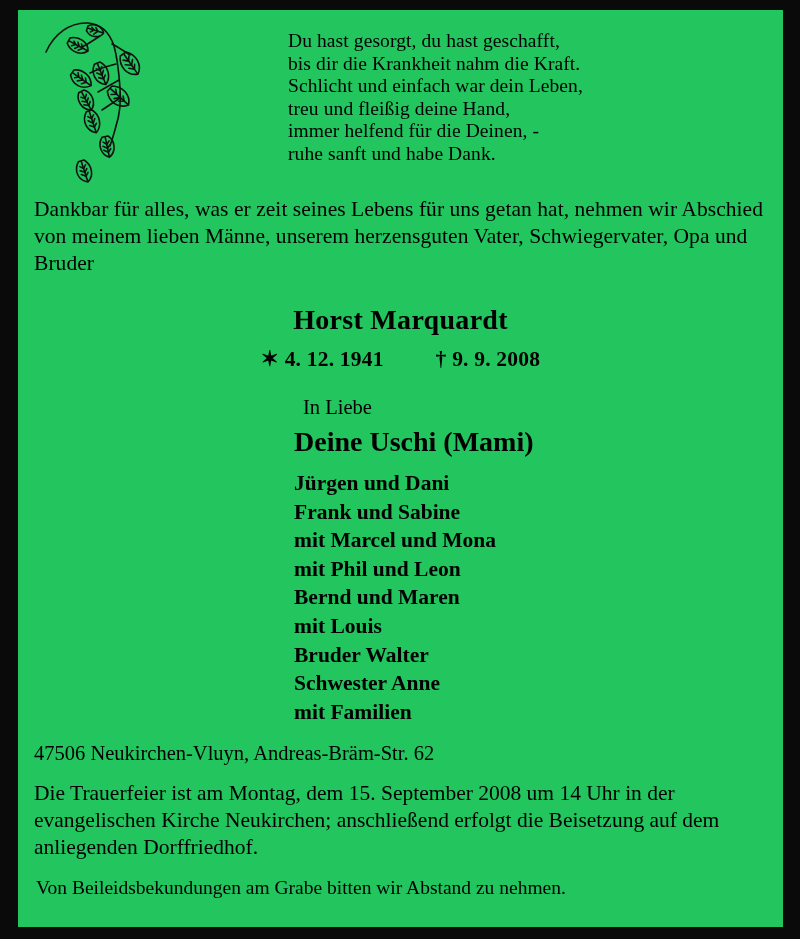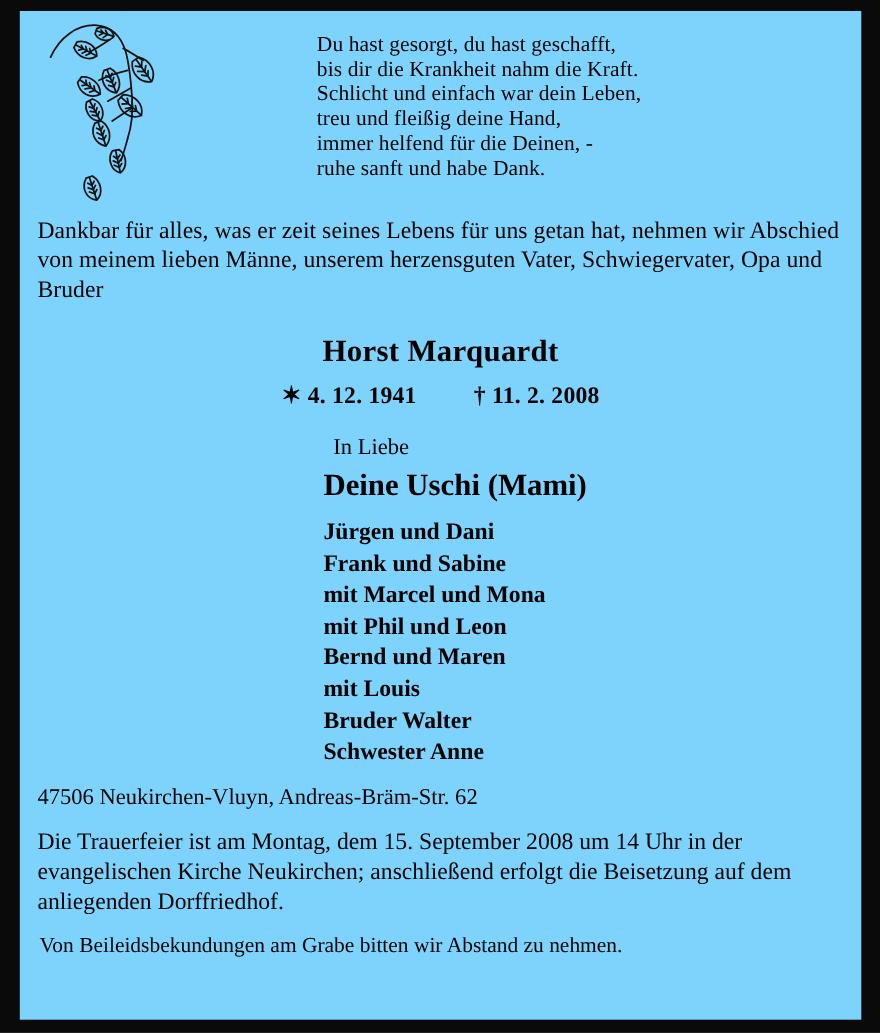--- a/index.html
+++ b/index.html
@@ -22,21 +22,21 @@
     width: 800px;
     height: 939px;
     background: #0a0a0a;
     padding: 10px 17px 12px 18px;
   }
   .notice-page {
     position: relative;
     box-sizing: border-box;
     width: 100%;
     height: 100%;
-    background: #7dd3fc;
+    background: #22c55e;
     overflow: hidden;
   }
 
   
   .top-zone {
     position: relative;
     height: 186px;
   }
   .branch-art {
     position: absolute;
@@ -230,36 +230,37 @@
 treu und fleißig deine Hand,
 immer helfend für die Deinen, -
 ruhe sanft und habe Dank.</div>
     </div>
 
     <div class="intro">Dankbar für alles, was er zeit seines Lebens für uns getan hat, nehmen wir Abschied von meinem lieben Männe, unserem herzensguten Vater, Schwiegervater, Opa und Bruder</div>
 
     <div class="name-block">
       <div class="deceased-name">Horst Marquardt</div>
       <div class="life-dates">
-        <span class="date-birth"><span class="sym">✶</span> <span>4. 12. 1941</span></span><span class="date-death"><span class="sym">†</span> <span>11. 2. 2008</span></span>
+        <span class="date-birth"><span class="sym">✶</span> <span>4. 12. 1941</span></span><span class="date-death"><span class="sym">†</span> <span>9. 9. 2008</span></span>
       </div>
     </div>
 
     <div class="mourners">
       <div class="in-love">In Liebe</div>
       <div class="primary-mourner">Deine Uschi (Mami)</div>
       <div class="mourner-list">
         <div>Jürgen und Dani</div>
         <div>Frank und Sabine</div>
         <div>mit Marcel und Mona</div>
         <div>mit Phil und Leon</div>
         <div>Bernd und Maren</div>
         <div>mit Louis</div>
         <div>Bruder Walter</div>
         <div>Schwester Anne</div>
+        <div>mit Familien</div>
       </div>
     </div>
 
     <div class="address">47506 Neukirchen-Vluyn, Andreas-Bräm-Str. 62</div>
 
     <div class="ceremony">Die Trauerfeier ist am  Montag, dem 15. September 2008 um 14 Uhr in der evangelischen Kirche Neukirchen; anschließend erfolgt die Beisetzung auf dem anliegenden Dorffriedhof.</div>
 
     <div class="condolence">Von Beileidsbekundungen am Grabe bitten wir Abstand zu nehmen.</div>
 
   </div>

